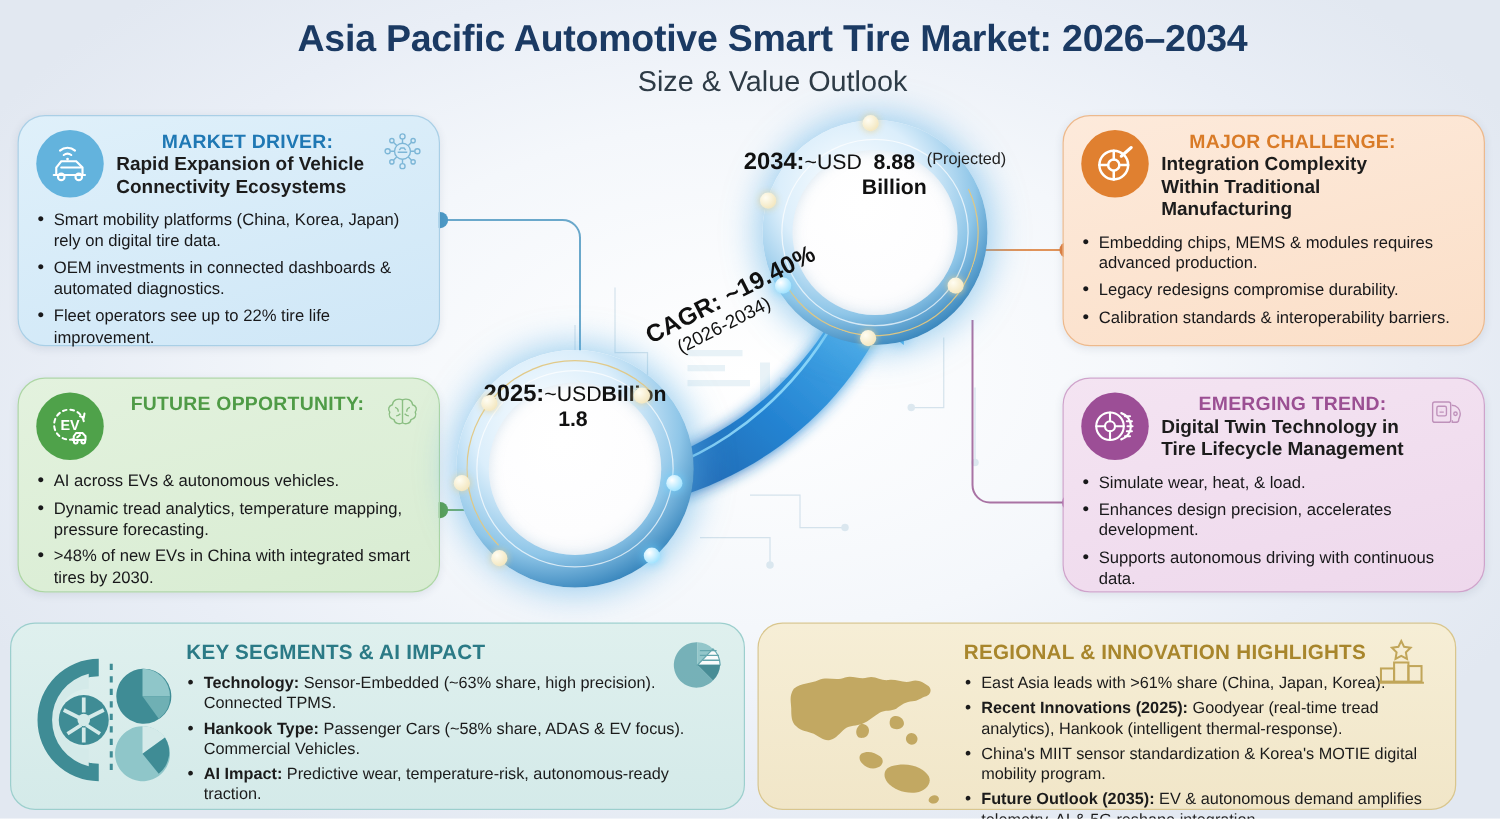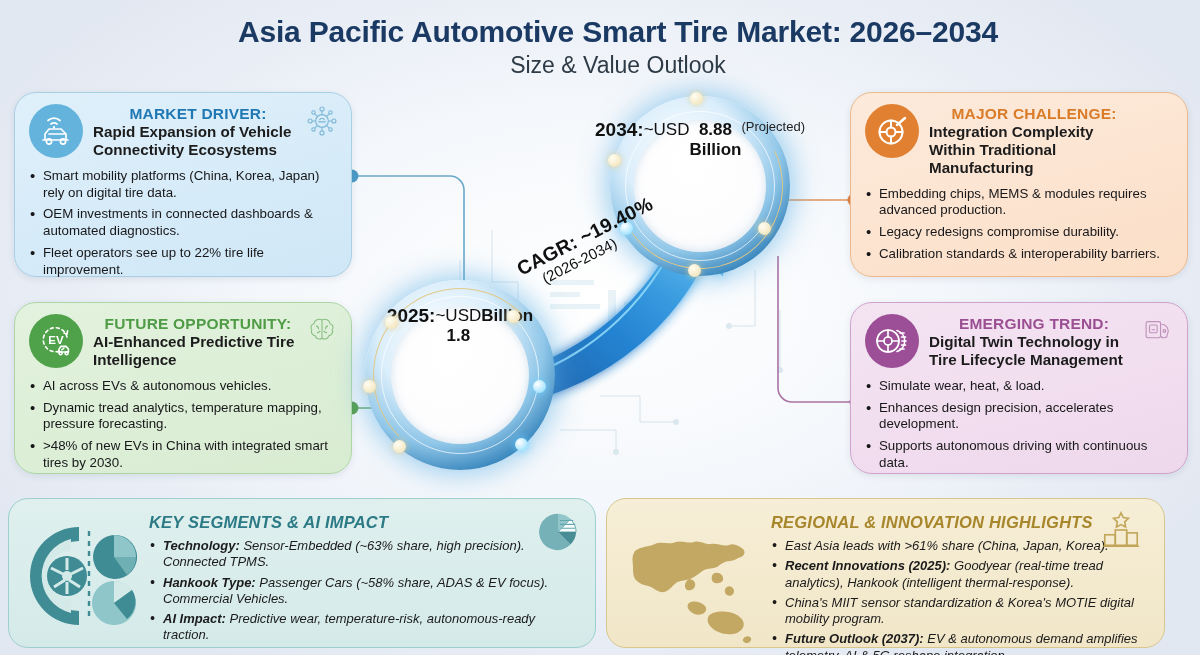--- a/index.html
+++ b/index.html
@@ -110,21 +110,21 @@
     transform: rotate(-27deg); transform-origin: left top;
     text-align:left; white-space:nowrap;
   }
   #cagr-main { font-size:19.5px; font-weight:bold; color:#101010; letter-spacing:0.2px;}
   #cagr-sub  { font-size:15px; color:#101010; margin-left:18px; margin-top:-1px;}
 
   
   .conn { position:absolute; pointer-events:none; }
 
   
-  .panel { position:absolute; border-radius:20px; border:1.5px solid; padding:10px 14px;font-style:italic; }
+  .panel { position:absolute; border-radius:20px; border:1.5px solid; padding:10px 14px; }
   #panel-segments  { left:8px;   top:498px; width:588px; height:150px;
                      background:linear-gradient(180deg,#dff0ee 0%,#d4eae9 100%); border-color:#9ccfcd; }
   #panel-regional  { left:606px; top:498px; width:559px; height:150px;
                      background:linear-gradient(180deg,#f6eed6 0%,#f1e6c8 100%); border-color:#d9c68d; }
   .panel-title { font-size:16.5px; font-weight:bold; letter-spacing:0.2px; margin-bottom:6px; }
   #panel-segments .panel-title { color:#2b7a86; }
   #panel-regional .panel-title { color:#a8862c; }
   .panel-body { display:flex; gap:8px; height:100%; }
   .panel-art { flex:0 0 auto; width:118px; position:relative; }
   #panel-regional .panel-art { width:142px; }
@@ -249,21 +249,20 @@
           <path d="M30 13A12 12 0 1 0 27 24" stroke-dasharray="3 3"></path>
           <path d="M27 9l3 1 .6-3.2"></path>
           <text x="19" y="20" font-family="Liberation Sans, sans-serif" font-size="11.5" font-weight="bold" fill="#ffffff" stroke="none" text-anchor="middle">EV</text>
           <path d="M21 28h10M22 28v-3l2-2.6h5l2.4 2.6V28"></path>
           <circle cx="23.6" cy="29.2" r="1.5"></circle>
             <circle cx="29.6" cy="29.2" r="1.5"></circle>
         </svg>
       </div>
       <div class="head-text">
         <div class="kicker k-green">FUTURE OPPORTUNITY:</div>
-        <div class="headline">AI-Enhanced Predictive Tire Intelligence</div>
       </div>
       <svg class="corner-icon" viewBox="0 0 40 40" fill="none" stroke="#6fae66" stroke-width="1.3">
         <path d="M20 7c-4-2-9 0-9.5 4.5C7 12.5 6 16 8 18.5c-1.5 3 .5 6.5 4 7 .5 3.5 5 5 8 3V7z"></path>
         <path d="M20 7c4-2 9 0 9.5 4.5C33 12.5 34 16 32 18.5c1.5 3-.5 6.5-4 7-.5 3.5-5 5-8 3"></path>
         <path d="M13 14c2 .5 3 2 3 4M27 14c-2 .5-3 2-3 4M14 22c2 0 3-1 4-2M26 22c-2 0-3-1-4-2"></path>
       </svg>
     </div>
     <ul class="bullets">
       <li>AI across EVs &amp; autonomous vehicles.</li>
       <li>Dynamic tread analytics, temperature mapping, pressure forecasting.</li>
@@ -447,21 +446,21 @@
             <path d="M118 120c3-2 7 0 6 3-1 3-5 4-7 2-2-1-1-4 1-5z"></path>
           </g>
         </svg>
       </div>
       <div class="panel-content">
         <div class="panel-title">REGIONAL &amp; INNOVATION HIGHLIGHTS</div>
         <ul class="pbullets">
           <li><b></b><span>East Asia leads with &gt;61% share (China, Japan, Korea).</span></li>
           <li><b>Recent Innovations (2025):</b><span> Goodyear (real-time tread analytics), Hankook (intelligent thermal-response).</span></li>
           <li><b></b><span>China's MIIT sensor standardization &amp; Korea's MOTIE digital mobility program.</span></li>
-          <li><b>Future Outlook (2037):</b><span> EV &amp; autonomous demand amplifies telemetry. AI &amp; 5G reshape integration.</span></li>
+          <li><b>Future Outlook (2035):</b><span> EV &amp; autonomous demand amplifies telemetry. AI &amp; 5G reshape integration.</span></li>
         </ul>
         <svg class="panel-corner" viewBox="0 0 44 44" fill="none" stroke="#b99a45" stroke-width="1.7">
           <path d="M22 4l2.4 4.9 5.4.8-3.9 3.8.9 5.4-4.8-2.5-4.8 2.5.9-5.4-3.9-3.8 5.4-.8z"></path>
           <rect x="16" y="22" width="12" height="16"></rect>
           <rect x="5" y="27" width="11" height="11"></rect>
           <rect x="28" y="25" width="11" height="13"></rect>
           <path d="M3 39h38"></path>
         </svg>
       </div>
     </div>

